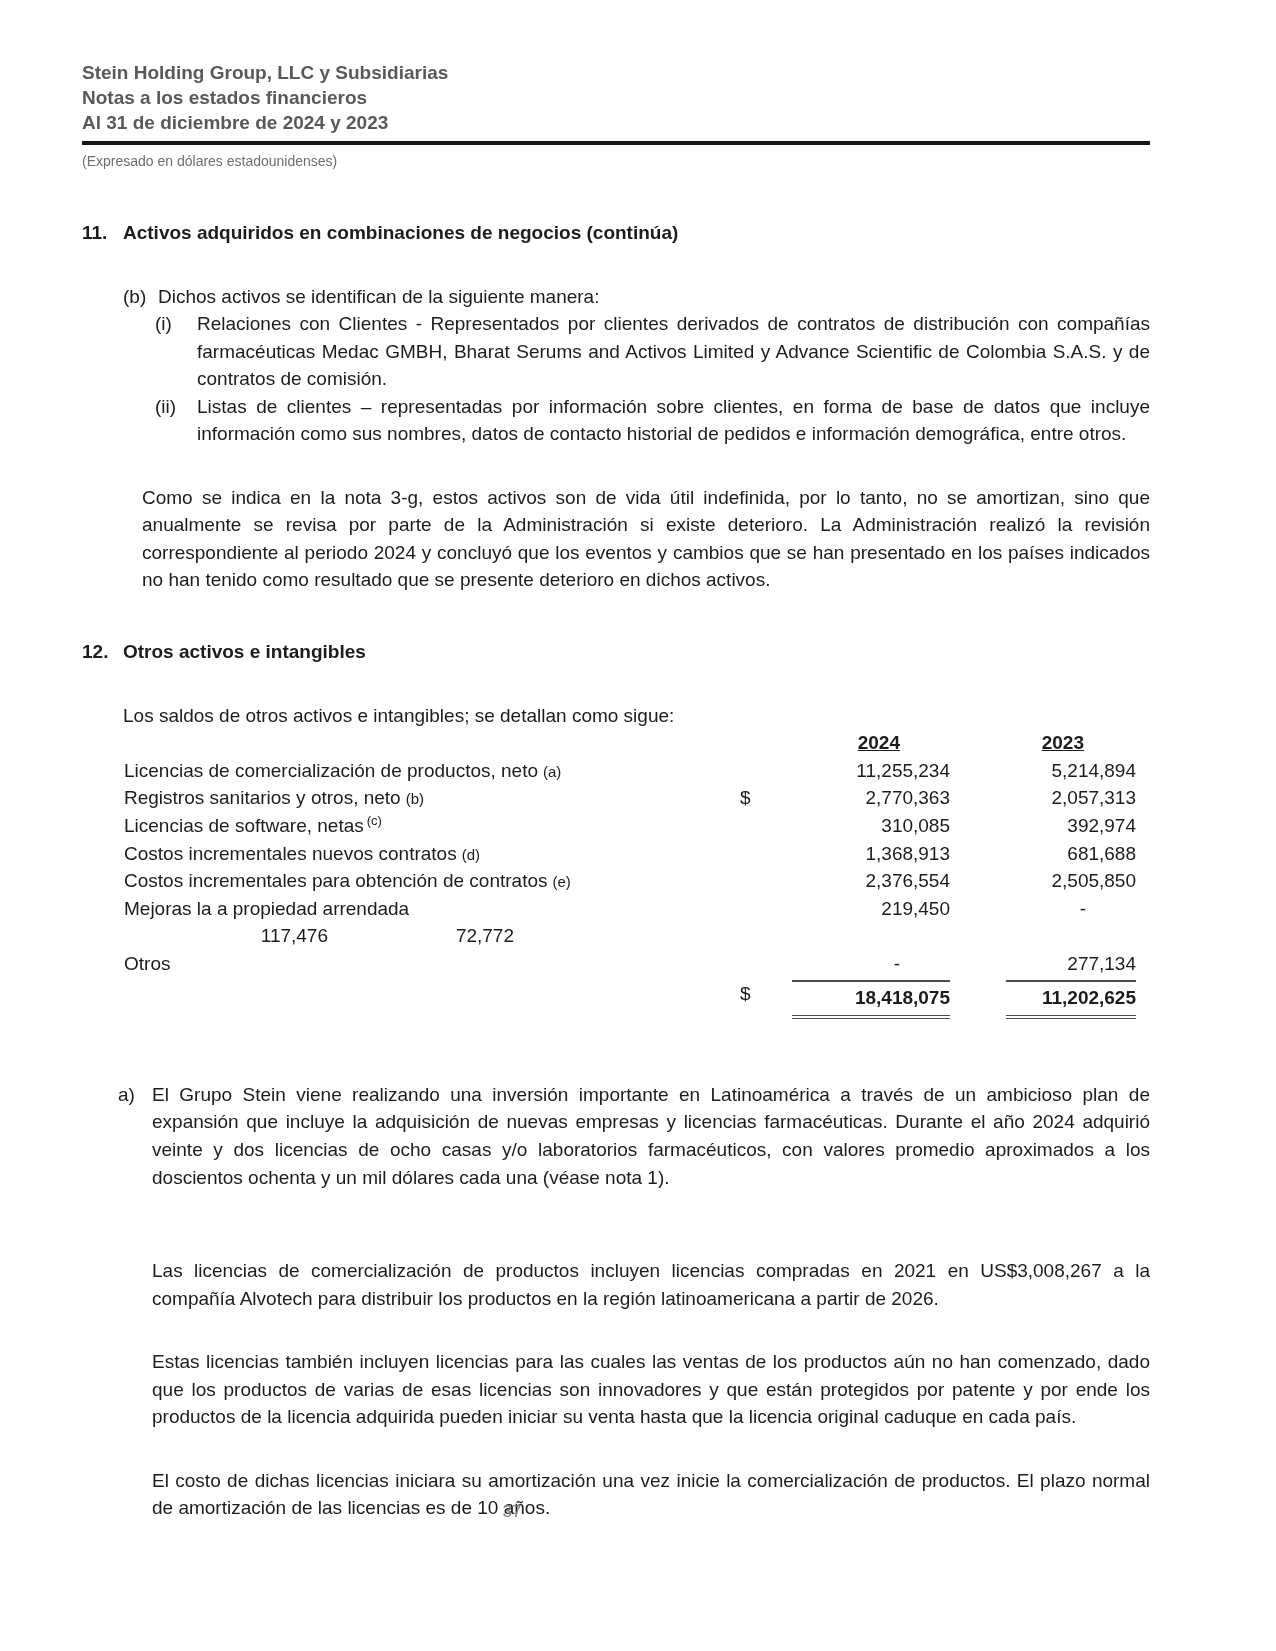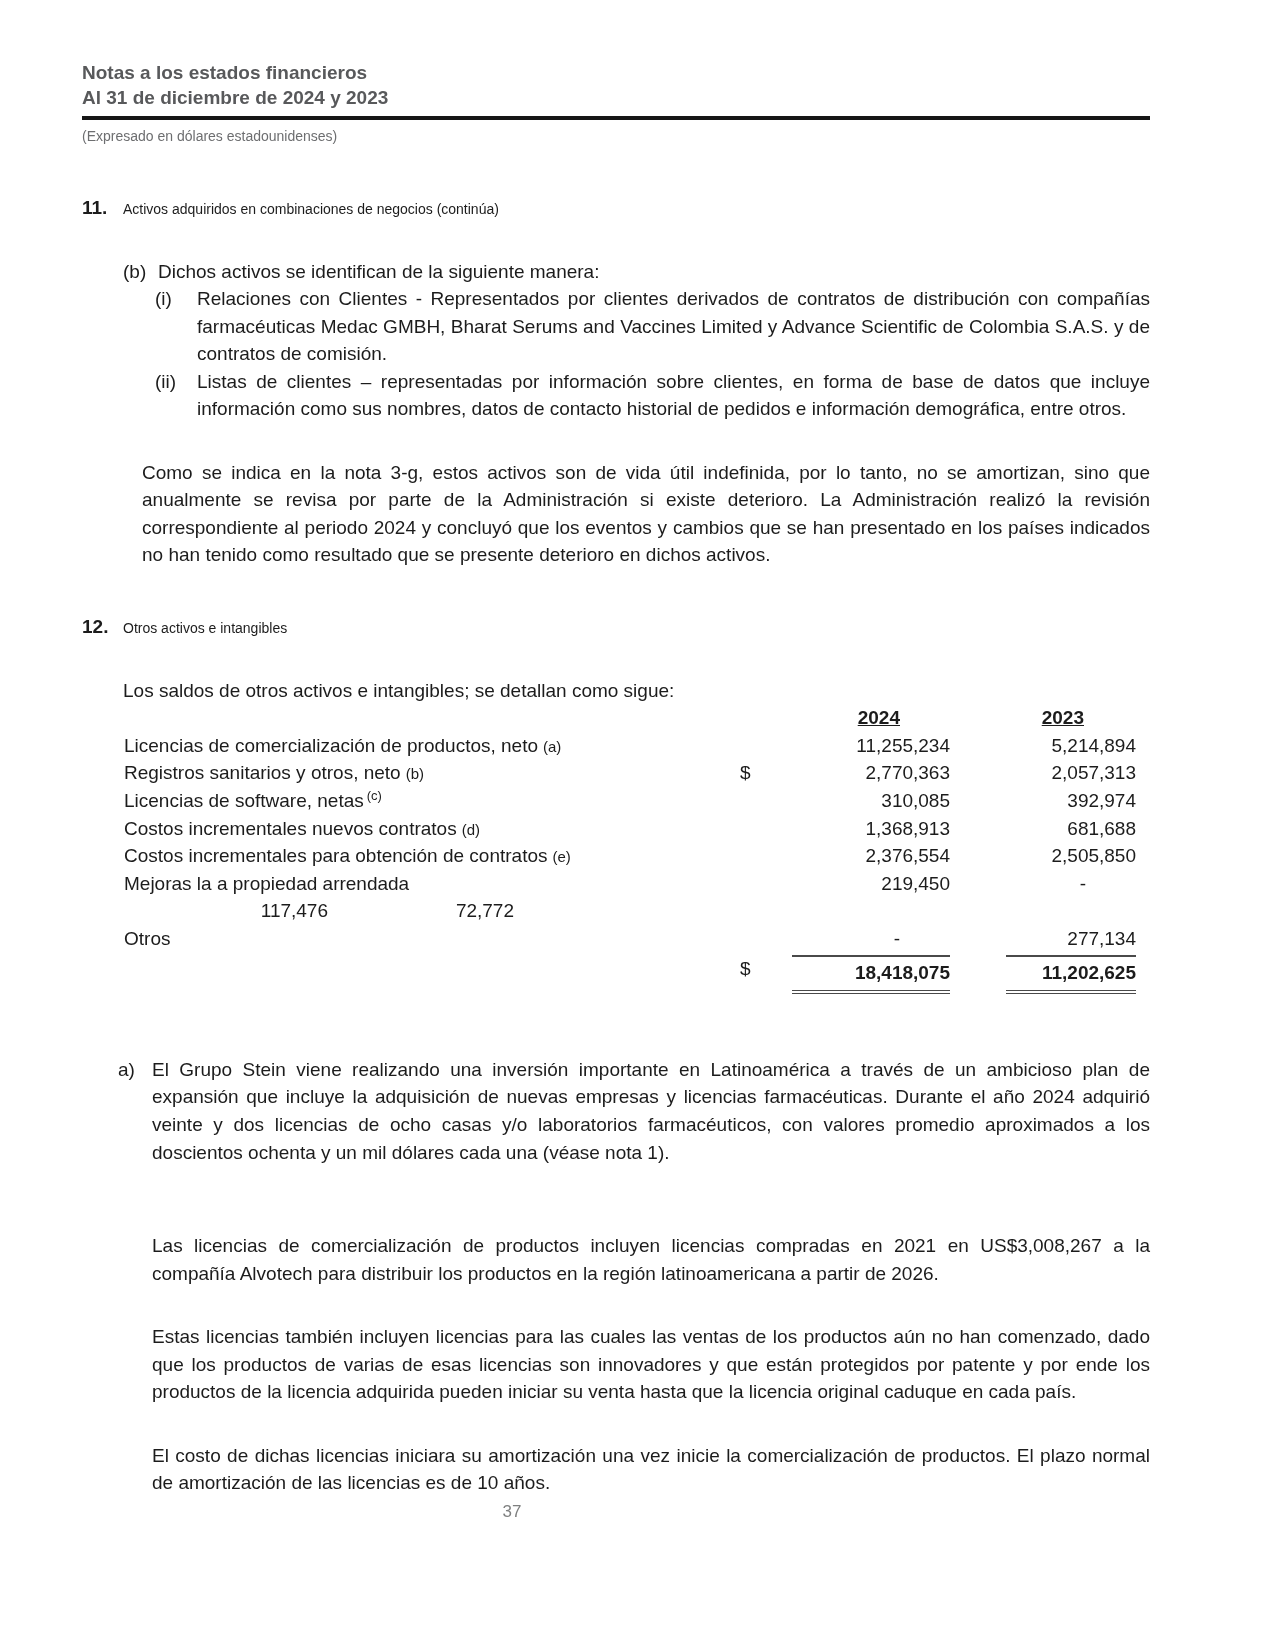--- a/index.html
+++ b/index.html
@@ -47,23 +47,23 @@
   .sec-row {
     display: flex;
     align-items: baseline;
   }
   .sec-num {
     width: 41px;
     font-weight: bold;
     flex: 0 0 41px;
   }
   .sec-title {
-    font-weight: normal;
+    font-weight: bold;
     margin: 0;
-    font-size: 14px;
+    font-size: 19px;
   }
   .sec11 { margin-top: 46px; }
   .sec12 { margin-top: 44px; }
 
   .hang-item {
     display: flex;
     align-items: baseline;
   }
   .item-b { margin-left: 41px; margin-top: 36px; }
   .item-b .hang-label { flex: 0 0 35px; }
@@ -136,40 +136,41 @@
     color: #7f8080;
     font-size: 17px;
   }
 </style>
 </head>
 <body>
 
 <div class="page">
 
   <header class="doc-header">
+    <div class="hdr-line">Stein Holding Group, LLC y Subsidiarias</div>
     <div class="hdr-line">Notas a los estados financieros</div>
     <div class="hdr-line">Al 31 de diciembre de 2024 y 2023</div>
     <hr class="hdr-rule">
     <div class="hdr-note">(Expresado en dólares estadounidenses)</div>
   </header>
 
   <section class="sec11">
     <div class="sec-row">
       <span class="sec-num">11.</span>
       <h2 class="sec-title">Activos adquiridos en combinaciones de negocios (continúa)</h2>
     </div>
 
     <div class="hang-item item-b">
       <span class="hang-label">(b)</span>
       <div class="hang-text">Dichos activos se identifican de la siguiente manera:</div>
     </div>
 
     <div class="hang-item roman">
       <span class="hang-label">(i)</span>
-      <div class="hang-text">Relaciones con Clientes - Representados por clientes derivados de contratos de distribución con compañías farmacéuticas Medac GMBH, Bharat Serums and Vaccines Limited y Advance Scientific de Colombia S.A.S. y de contratos de comisión.</div>
+      <div class="hang-text">Relaciones con Clientes - Representados por clientes derivados de contratos de distribución con compañías farmacéuticas Medac GMBH, Bharat Serums and Activos Limited y Advance Scientific de Colombia S.A.S. y de contratos de comisión.</div>
     </div>
 
     <div class="hang-item roman">
       <span class="hang-label">(ii)</span>
       <div class="hang-text">Listas de clientes – representadas por información sobre clientes, en forma de base de datos que incluye información como sus nombres, datos de contacto historial de pedidos e información demográfica, entre otros.</div>
     </div>
 
     <p class="para">Como se indica en la nota 3-g, estos activos son de vida útil indefinida, por lo tanto, no se amortizan, sino que anualmente se revisa por parte de la Administración si existe deterioro.  La Administración realizó la revisión correspondiente al periodo 2024 y concluyó que los eventos y cambios que se han presentado en los países indicados no han tenido como resultado que se presente deterioro en dichos activos.</p>
   </section>
 

